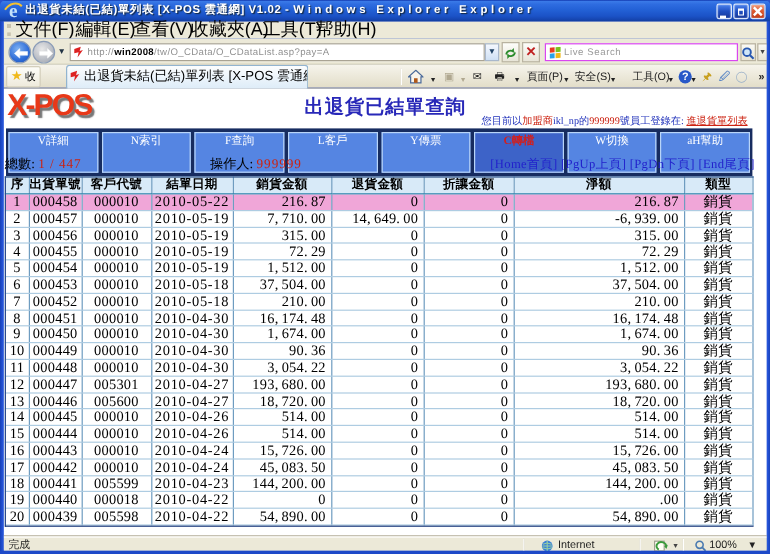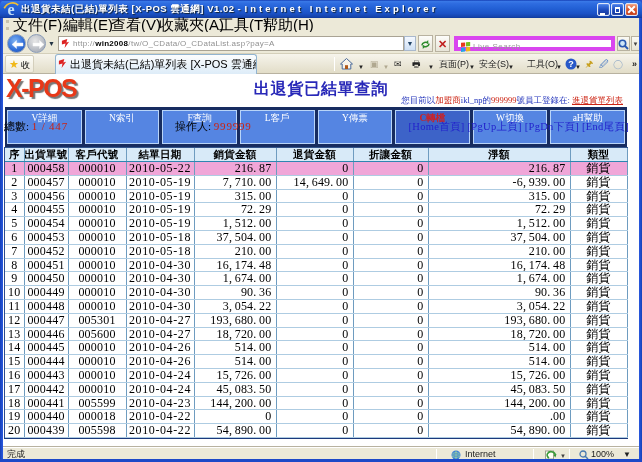--- a/index.html
+++ b/index.html
@@ -21,39 +21,39 @@
 .circ{position:absolute;top:2px;width:19px;height:19px;border-radius:50%;border:1px solid #8a9cb8}
 #back{left:4px;background:radial-gradient(circle at 7px 6px,#7fb2f2,#2e6cd8 60%,#1a4eb0)}
 #fwd{left:24px;background:radial-gradient(circle at 7px 6px,#e8e8e8,#b8bcc4 60%,#9aa0ac)}
 #addrdrop{position:absolute;left:45px;top:8px;font-size:7px;color:#234}
 #urlfield{position:absolute;left:55px;top:4px;width:346px;height:15px;background:#fff;border:1px solid #a9a394;font-size:8px;line-height:14px;color:#909090;white-space:nowrap;overflow:hidden;letter-spacing:0.3px}
 #urlfield b{color:#000}
 .favicon{display:inline-block;width:9px;height:11px;margin:1px 3px 0 2px;vertical-align:top;position:relative}
 #dropbtn{position:absolute;left:401px;top:4px;width:12px;height:15px;background:linear-gradient(#f4f8ff,#cfe0f4);border:1px solid #a9b8cc;font-size:7px;color:#246;text-align:center;line-height:14px}
 #refresh{position:absolute;left:415px;top:3px;width:15px;height:17px;background:linear-gradient(#fdfdfa,#e8e5d8);border:1px solid #b8b2a0;text-align:center}
 #stop{position:absolute;left:432px;top:3px;width:15px;height:17px;background:linear-gradient(#fdfdfa,#e8e5d8);border:1px solid #b8b2a0;text-align:center;color:#c02020;font-size:11px;font-weight:bold;line-height:16px}
-#search{position:absolute;left:451px;top:4px;width:161px;height:15px;background:#fff;border:4px solid #d946ef;font-size:8px;line-height:13px;color:#999;letter-spacing:0.5px}
+#search{position:absolute;left:451px;top:4px;width:161px;height:15px;background:#fff;border:1px solid #d946ef;font-size:8px;line-height:13px;color:#999;letter-spacing:0.5px}
 #sbtn{position:absolute;left:614px;top:4px;width:13px;height:15px;background:linear-gradient(#fbfaf4,#e8e4d4);border:1px solid #b8b2a0;text-align:center;line-height:10px}
 #sdrop{position:absolute;left:628px;top:4px;width:9px;height:15px;background:linear-gradient(#fbfaf4,#e8e4d4);border:1px solid #b8b2a0;font-size:6px;color:#444;text-align:center;line-height:14px}
 
 #tabbar{position:absolute;left:3px;top:54px;width:636px;height:20px;background:linear-gradient(#f6f4ec,#e2ddc8);border-bottom:1px solid #b8b2a0;font-size:9px}
 #favbtn{position:absolute;left:2px;top:1px;width:29px;height:18px;background:linear-gradient(#fdfdf8,#eeeadc);border:1px solid #d4cfbc;border-radius:2px;line-height:17px}
 #tab{position:absolute;left:52px;top:0px;width:202px;height:20px;background:linear-gradient(#fcfdfe,#ddecf8);border:1px solid #92b4d0;border-bottom:none;border-radius:3px 3px 0 0;line-height:18px;white-space:nowrap;overflow:hidden;font-size:11px}
 .rt{position:absolute;top:3px;font-size:9px;color:#222;line-height:14px}
 
 #page{position:absolute;left:3px;top:74px;width:636px;height:373px;background:#fff;font-family:"Liberation Serif",serif}
 #xpos{position:absolute;left:3px;top:0px;font-family:"Liberation Sans",sans-serif;font-size:25px;font-weight:bold;color:#e83818;text-shadow:2px 2px 1px #777;letter-spacing:-1.5px}
 #ptitle{position:absolute;left:0;top:5px;width:100%;text-align:center;font-size:16px;font-weight:bold;color:#2828b8;letter-spacing:0.8px}
 #logintext{position:absolute;right:16px;top:21px;font-size:8.5px;color:#2233bb;white-space:nowrap}
 #logintext .r{color:#cc2211}
 #logintext a{color:#cc2211;text-decoration:underline}
 #btnbar{position:absolute;left:2px;top:33px;width:622px;height:40px;background:#172c60;display:flex;gap:3px;padding:3px 2px}
 .pbtn{flex:1;background:#5585e2;border:1px solid #b8d4f8;color:#fff;font-size:9.5px;text-align:center;line-height:15px;font-family:"Liberation Serif",serif}
 .pbtn.act{background:#3d63c8;color:#d02020;font-weight:bold}
-#inforow{position:absolute;left:1px;top:44px;width:625px;height:30px;font-size:11px;line-height:17px;color:#000}
+#inforow{position:absolute;left:1px;top:55px;width:625px;height:30px;font-size:11px;line-height:17px;color:#000}
 #inforow .red{color:#cc2211}
 #inforow .links{position:absolute;right:0;top:0;color:#2222cc;font-size:10.5px;letter-spacing:0.3px}
 
 #dtable{position:absolute;left:1px;top:73px;border-collapse:collapse;table-layout:fixed;width:623px;font-size:11px;color:#000}
 #dtable td,#dtable th{border:1px solid #6e9cc0;border-top-color:#aecce2;border-bottom-color:#aecce2;overflow:hidden;white-space:nowrap;padding:0}
 #dtable th{background:#d8eaf8;font-weight:bold;height:12.5px;line-height:13px;border-bottom:1px solid #2e86b0;letter-spacing:0.2px;font-size:10.5px}
 #dtable td{height:12.85px;line-height:12.8px;text-align:center;font-size:12px;letter-spacing:0.2px}
 #dtable td.n{text-align:right;padding-right:4px}
 #dtable td.dt{letter-spacing:0.6px}
 #dtable tr.hl td{background:#f0a6d8}
@@ -67,21 +67,21 @@
 .sideR{position:absolute;right:0;top:18px;width:3px;height:444px;background:linear-gradient(90deg,#2a5ae0,#1640b8)}
 .botB{position:absolute;left:0;top:459px;width:642px;height:3px;background:#1d49c8}
 </style></head>
 <body>
 <div id="win">
  <div id="titlebar">
   <svg width="16" height="16" style="position:absolute;left:3px;top:1px" viewBox="0 0 16 16">
     <text x="8" y="13.5" font-size="16" font-weight="bold" fill="#c2e0fa" font-family="Liberation Serif" text-anchor="middle">e</text>
     <path d="M15.2 4.2 c-3.5-4 -10.5-2.8 -14 3" stroke="#f4c030" stroke-width="1.7" fill="none"></path>
   </svg>
-  <span class="ttxt">出退貨未結(已結)單列表 [X-POS 雲通網] V1.02 - <span style="letter-spacing:3.1px">Internet Internet Explorer</span></span>
+  <span class="ttxt">出退貨未結(已結)單列表 [X-POS 雲通網] V1.02 - <span style="letter-spacing:3.1px">Windows Explorer Explorer</span></span>
   <span class="winbtn" id="btnmin">
         <i style="position:absolute;left:2px;top:8.5px;width:5px;height:2px;background:#fff"></i>
       </span>
   <span class="winbtn" id="btnmax">
         <i style="position:absolute;left:2.5px;top:2.5px;width:5.5px;height:6px;border:1px solid #fff;border-top-width:2px"></i>
       </span>
   <span class="winbtn" id="btnclose">
         <svg width="11" height="11" style="position:absolute;left:0px;top:0px">
           <path d="M2.2 2.2 L8.8 8.8 M8.8 2.2 L2.2 8.8" stroke="#fff" stroke-width="2"></path>
         </svg>

